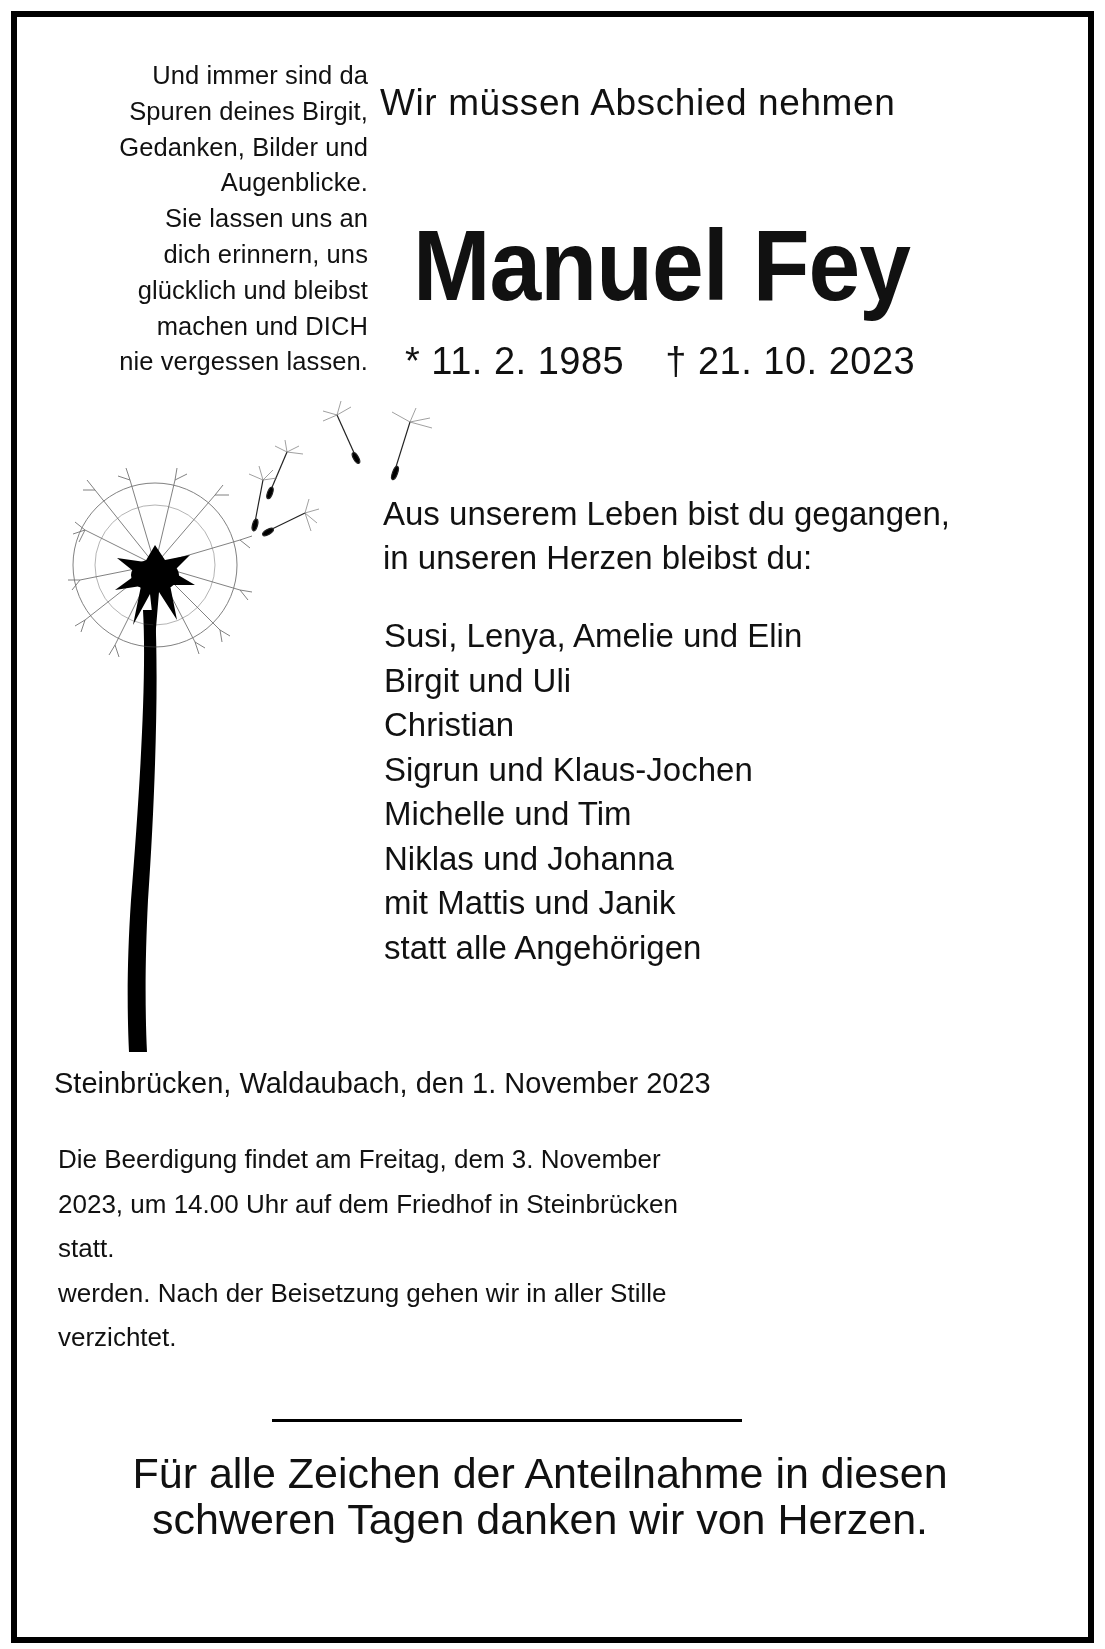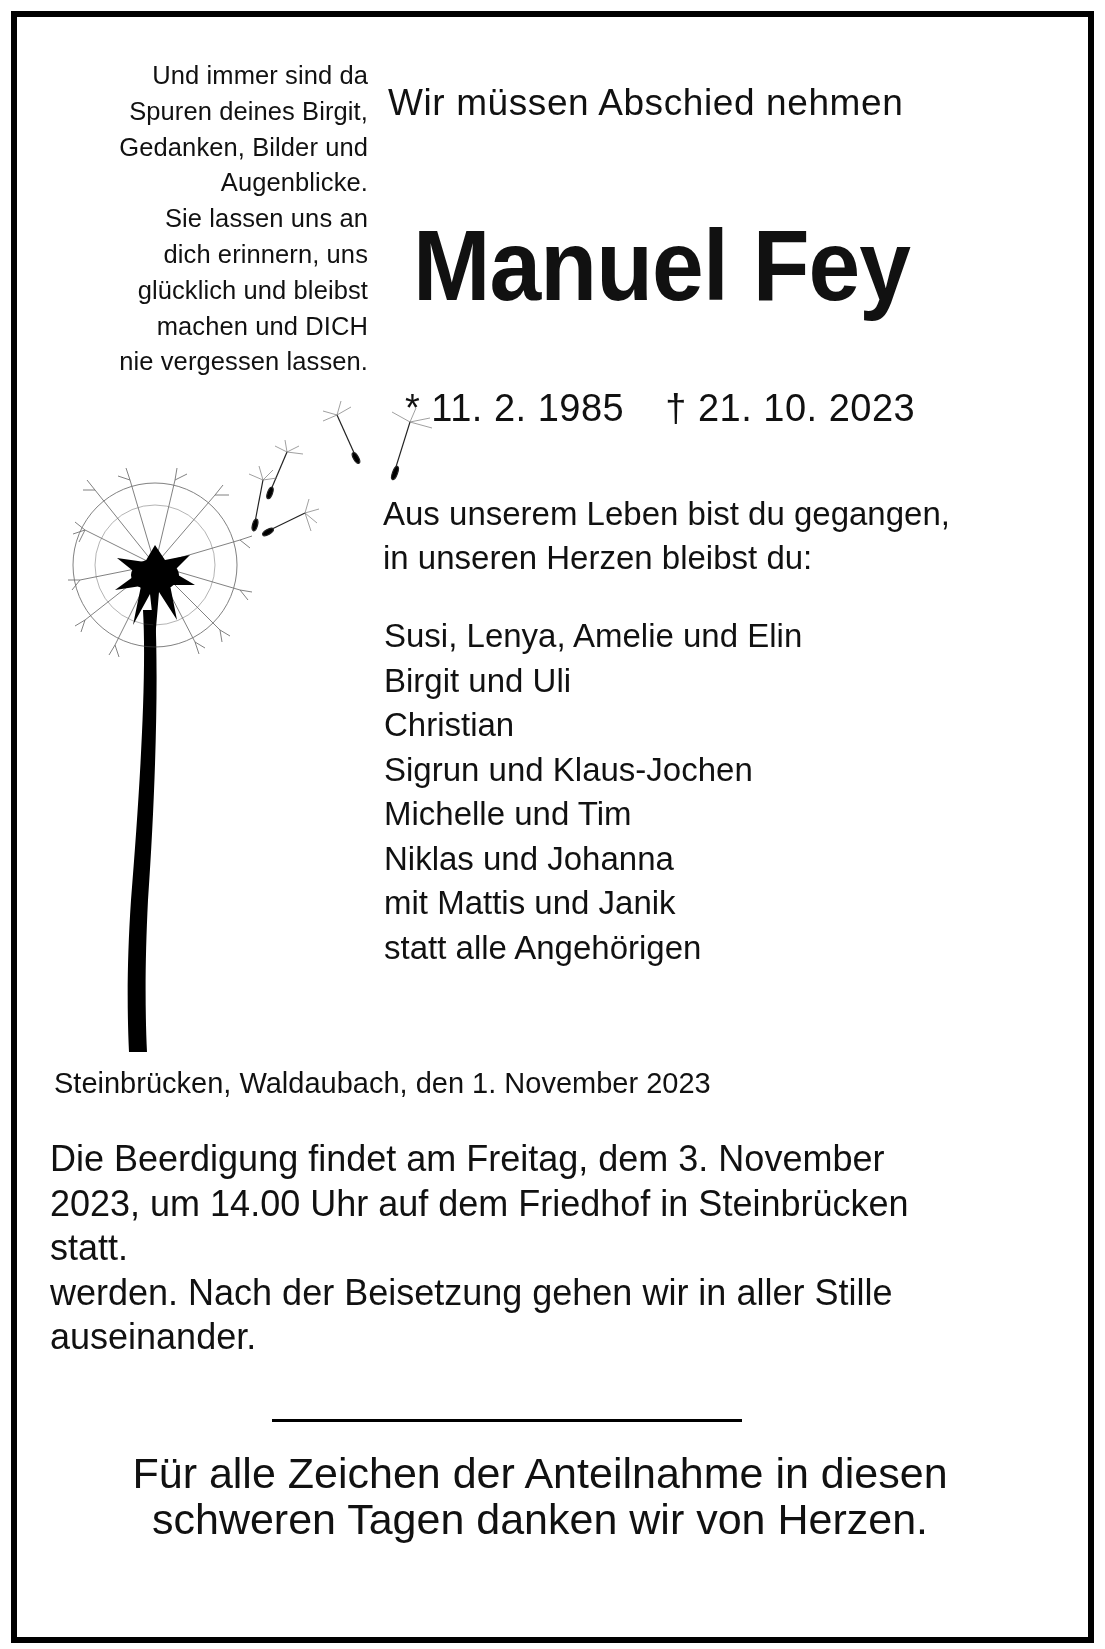--- a/index.html
+++ b/index.html
@@ -4,30 +4,30 @@
 <style>
   html, body { margin: 0; padding: 0; background: #ffffff; }
   body { width: 1105px; height: 1649px; position: relative; overflow: hidden;
          font-family: "Liberation Sans", "DejaVu Sans", sans-serif; color: #111111; }
   .frame { position: absolute; left: 11px; top: 11px; width: 1071px; height: 1620px;
            border: 6px solid #000000; background: #ffffff; }
   .abs { position: absolute; }
   .poem { left: 38px; top: 58px; width: 330px; text-align: right;
           font-size: 25.5px; line-height: 35.8px; letter-spacing: 0.1px; }
   .poem div { white-space: nowrap; }
-  .heading { left: 380px; top: 82px; font-size: 37px; letter-spacing: 0.6px; white-space: nowrap; margin-left: 8px; }
+  .heading { left: 380px; top: 82px; font-size: 37px; letter-spacing: 0.6px; white-space: nowrap; }
   .name { left: 413px; top: 205px; font-size: 100px; font-weight: bold; letter-spacing: -1px;
           white-space: nowrap; line-height: 120px; transform: scaleX(0.93); transform-origin: left top; }
-  .dates { left: 405px; top: 340px; font-size: 38px; white-space: nowrap; letter-spacing: 0.5px; margin-top: 47px; }
+  .dates { left: 405px; top: 340px; font-size: 38px; white-space: nowrap; letter-spacing: 0.5px; }
   .dates span { display: inline-block; }
   .dates .death { margin-left: 30px; }
   .verse { left: 383px; top: 492px; font-size: 33px; line-height: 44px; white-space: nowrap; }
   .mourners { left: 384px; top: 614px; font-size: 33px; line-height: 44.5px; white-space: nowrap; }
   .place-date { left: 54px; top: 1067px; font-size: 29px; white-space: nowrap; }
-  .funeral { left: 50px; top: 1137px; width: 960px; font-size: 36px; line-height: 44.5px; }
+  .funeral { left: 58px; top: 1137px; width: 960px; font-size: 26px; line-height: 44.5px; }
   .funeral div { white-space: nowrap; }
   .divider { left: 272px; top: 1419px; width: 470px; height: 3px; background: #000000; }
   .thanks { left: 100px; top: 1450px; width: 880px; text-align: center; font-size: 43px; line-height: 46px; }
   .thanks div { white-space: nowrap; }
   .dandelion { left: 55px; top: 380px; width: 420px; height: 680px; }
 </style>
 </head>
 <body>
 
 <div class="frame"></div>
@@ -104,21 +104,21 @@
   <div>statt alle Angehörigen</div>
 </div>
 
 <div class="abs place-date">Steinbrücken, Waldaubach, den 1. November 2023</div>
 
 <div class="abs funeral">
   <div>Die Beerdigung findet am Freitag, dem 3. November</div>
   <div>2023, um 14.00 Uhr auf dem Friedhof in Steinbrücken</div>
   <div>statt.</div>
   <div>werden. Nach der Beisetzung gehen wir in aller Stille</div>
-  <div>auseinander.</div>
+  <div>verzichtet.</div>
 </div>
 
 <div class="abs divider"></div>
 
 <div class="abs thanks">
   <div>Für alle Zeichen der Anteilnahme in diesen</div>
   <div>schweren Tagen danken wir von Herzen.</div>
 </div>
 
 </body></html>

